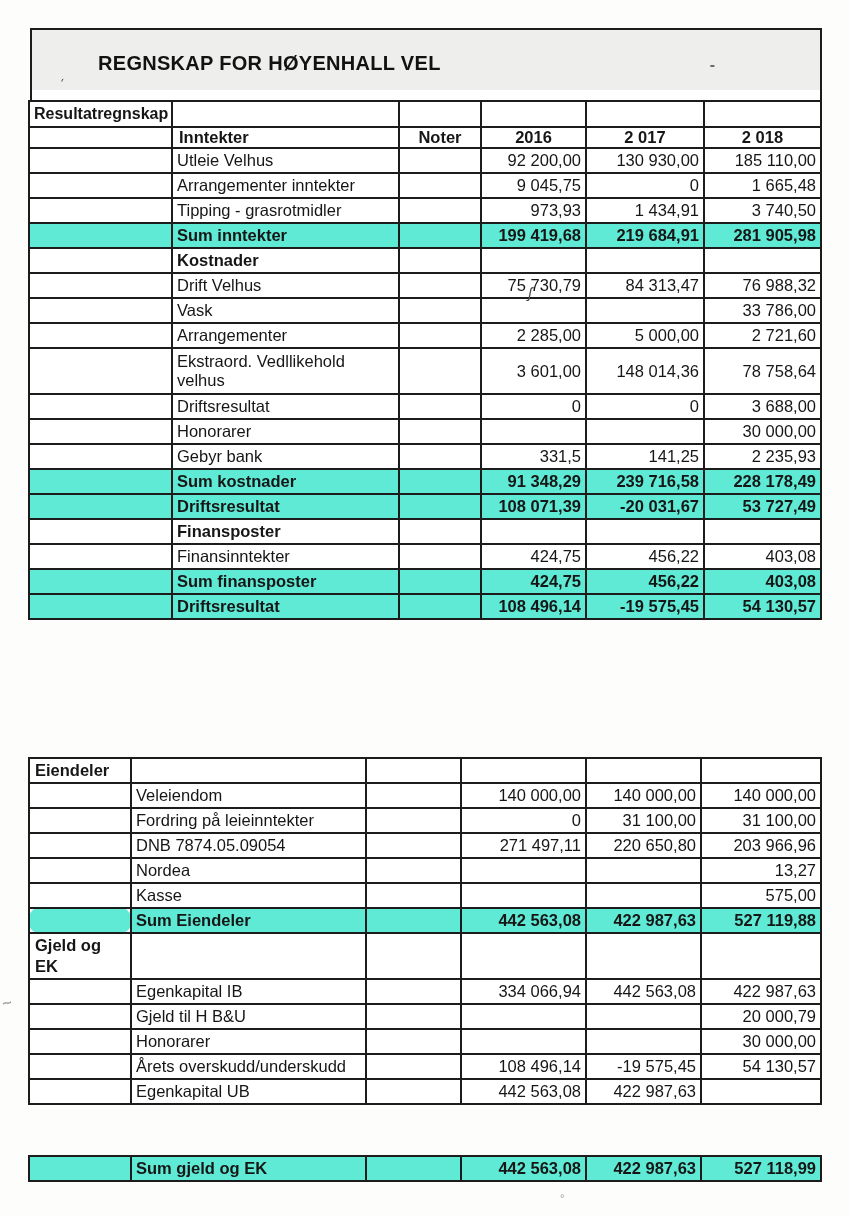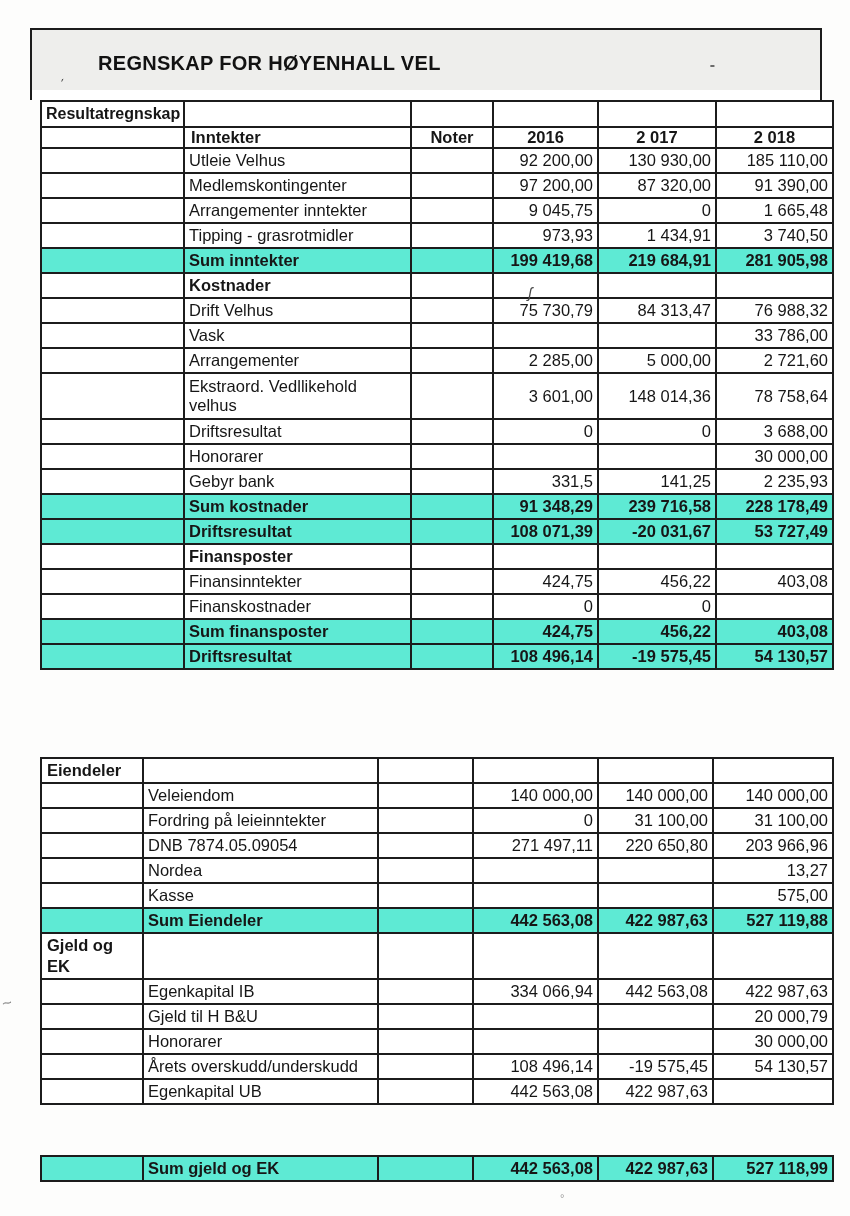--- a/index.html
+++ b/index.html
@@ -31,21 +31,21 @@
   .band-dash{
     position:absolute;right:105px;top:26px;
     font-weight:bold;color:#444;font-size:16px;
   }
   .band-gap{
     box-sizing:border-box;height:10px;background:#fff;
     border-left:2px solid #1c1c1c;border-right:2px solid #1c1c1c;
   }
   
   table.fin{
-    position:absolute;left:40px;
+    position:absolute;left:28px;
     width:792px;table-layout:fixed;
     border-collapse:collapse;
     font-size:16.5px;
   }
   table.fin td{
     box-sizing:border-box;
     border:2px solid #1c1c1c;
     height:25px;
     padding:0 4px;
     vertical-align:middle;
@@ -57,21 +57,21 @@
   #t3{top:1155px;}
   tr.bold td{font-weight:bold;}
   tr.shaded td{background:#5eead4;}
   tr.tall td{height:46px;}
   td.lbl{text-align:left;padding-left:6px;}
   td.num{text-align:right;padding-right:5px;white-space:nowrap;}
   tr.section-row td{height:26px;}
   tr.section-row td.c0{font-weight:bold;font-size:16px;white-space:nowrap;}
   tr.header-row td{font-weight:bold;height:14px;text-align:center;}
   tr.header-row td.h-lbl{text-align:left;padding-left:6px;}
-  #t2 td.c0{font-weight:bold;line-height:21px;padding-left:5px;}
+  #t2 td.c0{font-weight:bold;line-height:21px;padding-left:5px;border-radius:10px;}
   
   .artifact{position:absolute;color:#6b6b6b;pointer-events:none;}
   .a-tick{left:62px;top:76px;font-size:14px;transform:rotate(-20deg);color:#3a3a3a;}
   .a-squiggle{left:2px;top:994px;font-size:17px;transform:rotate(-14deg);letter-spacing:-2px;color:#8a8a8a;font-style:italic;}
   .a-script{left:528px;top:284px;font-size:15px;color:#4a4a4a;font-style:italic;}
   .a-bottom{left:560px;top:1192px;font-size:11px;color:#9a9a9a;}
 </style>
 </head>
 <body>
 
@@ -115,28 +115,20 @@
     <tr>
           <td class="c0 lbl"></td>
           <td class="c1 lbl">Utleie Velhus</td>
           <td class="c2"></td>
           <td class="c3 num">92 200,00</td>
           <td class="c4 num">130 930,00</td>
           <td class="c5 num">185 110,00</td>
         </tr>
         <tr>
           <td class="c0 lbl"></td>
-          <td class="c1 lbl">Medlemskontingenter</td>
-          <td class="c2"></td>
-          <td class="c3 num">97 200,00</td>
-          <td class="c4 num">87 320,00</td>
-          <td class="c5 num">91 390,00</td>
-        </tr>
-        <tr>
-          <td class="c0 lbl"></td>
           <td class="c1 lbl">Arrangementer inntekter</td>
           <td class="c2"></td>
           <td class="c3 num">9 045,75</td>
           <td class="c4 num">0</td>
           <td class="c5 num">1 665,48</td>
         </tr>
         <tr>
           <td class="c0 lbl"></td>
           <td class="c1 lbl">Tipping - grasrotmidler</td>
           <td class="c2"></td>
@@ -240,28 +232,20 @@
           <td class="c4 num"></td>
           <td class="c5 num"></td>
         </tr>
         <tr>
           <td class="c0 lbl"></td>
           <td class="c1 lbl">Finansinntekter</td>
           <td class="c2"></td>
           <td class="c3 num">424,75</td>
           <td class="c4 num">456,22</td>
           <td class="c5 num">403,08</td>
-        </tr>
-        <tr>
-          <td class="c0 lbl"></td>
-          <td class="c1 lbl">Finanskostnader</td>
-          <td class="c2"></td>
-          <td class="c3 num">0</td>
-          <td class="c4 num">0</td>
-          <td class="c5 num"></td>
         </tr>
         <tr class="bold shaded">
           <td class="c0 lbl"></td>
           <td class="c1 lbl">Sum finansposter</td>
           <td class="c2"></td>
           <td class="c3 num">424,75</td>
           <td class="c4 num">456,22</td>
           <td class="c5 num">403,08</td>
         </tr>
         <tr class="bold shaded">

